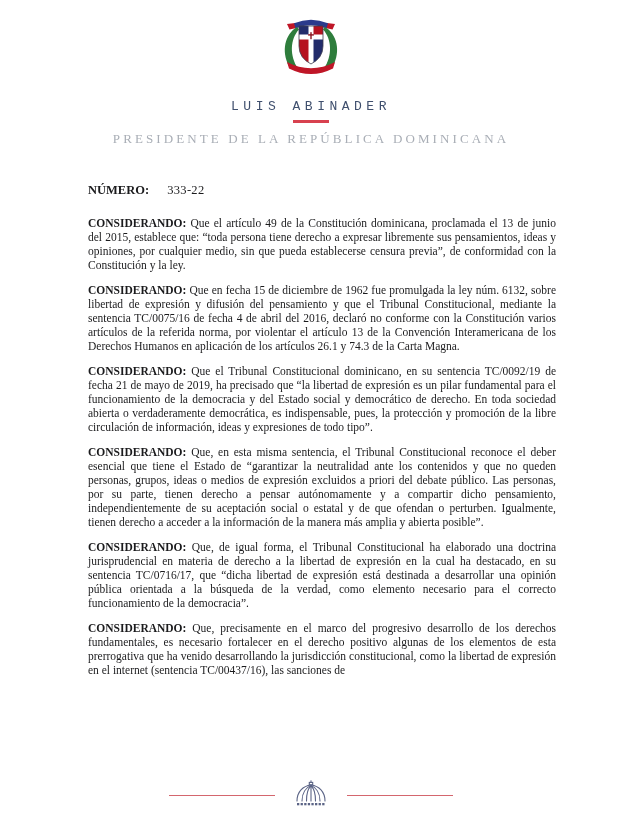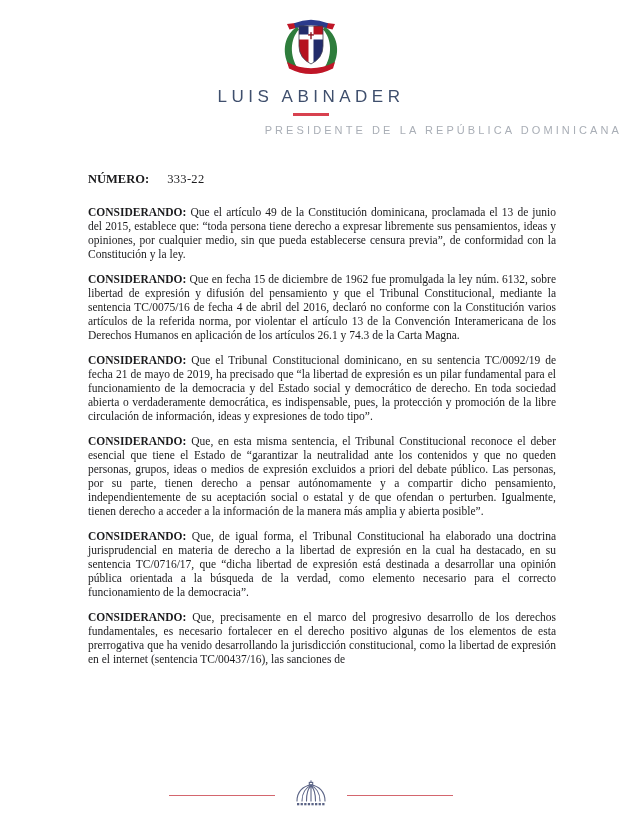--- a/index.html
+++ b/index.html
@@ -10,39 +10,38 @@
     height: 820px;
     margin: 0 auto;
     background: #ffffff;
     font-family: "Liberation Serif", serif;
     color: #1b1b1d;
     overflow: hidden;
   }
   .doc-header { text-align: center; padding-top: 13px; }
   .coat-of-arms { display: block; margin: 0 auto; }
   .president-name {
-    margin-top: 10px;
-    font-family: Liberation Sans, sans-serif;
-    font-size: 17px;
+    margin-top: 22px;
+    font-family: Liberation Mono, monospace;
+    font-size: 13px;
     font-weight: 400;
     letter-spacing: 4.5px;
     color: #3f4f6d;
   }
   .red-rule {
     width: 36px; height: 3px;
     margin: 6px auto 8px auto;
     background: #d8414f;
   }
   .president-title {
-    font-family: Liberation Sans, sans-serif;
-    font-size: 11px;
+    font-family: Liberation Serif, serif;
+    font-size: 13px;
     font-weight: 400;
     letter-spacing: 3.1px;
     color: #a9aeb6;
-    text-align: right;
   }
   .doc-body {
     margin-top: 36px;
     padding-left: 88px;
     padding-right: 66px;
   }
   .number-line { margin-bottom: 18px; font-size: 12.5px; }
   .number-label { font-weight: 700; }
   .number-value { margin-left: 15px; letter-spacing: 0.3px; }
   .para {

